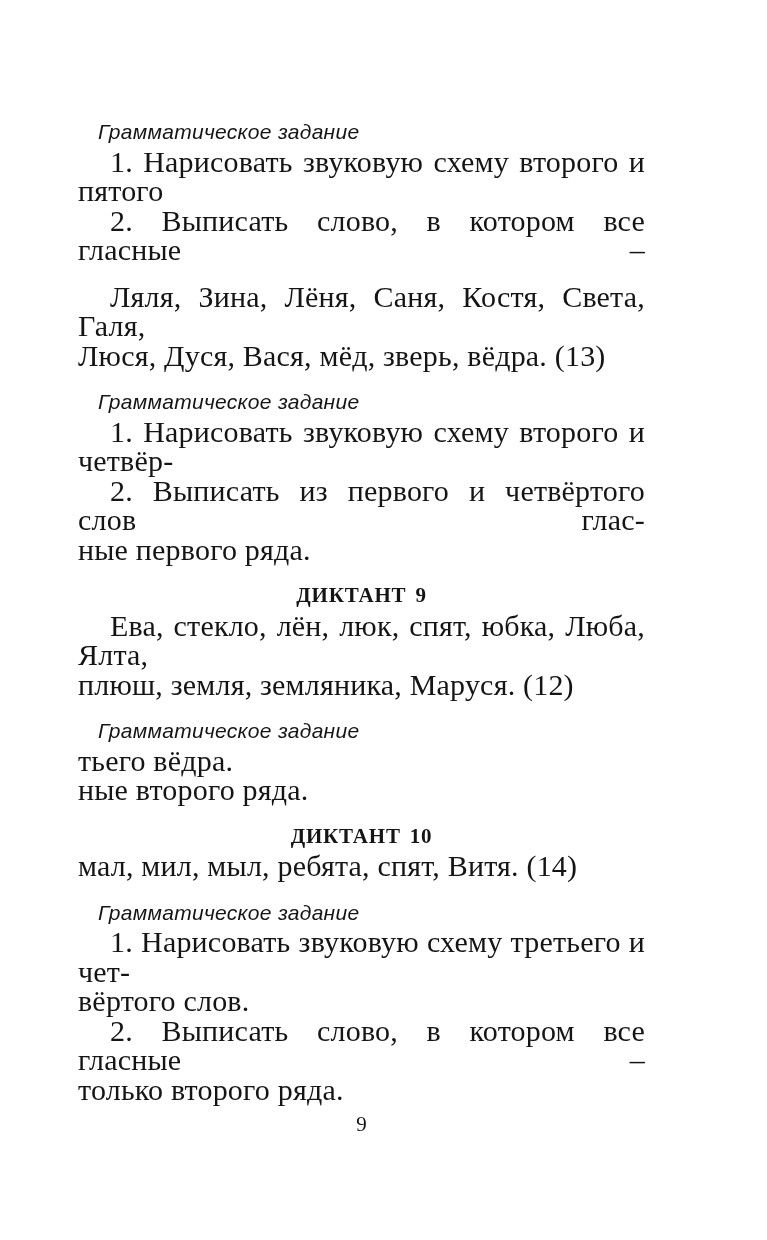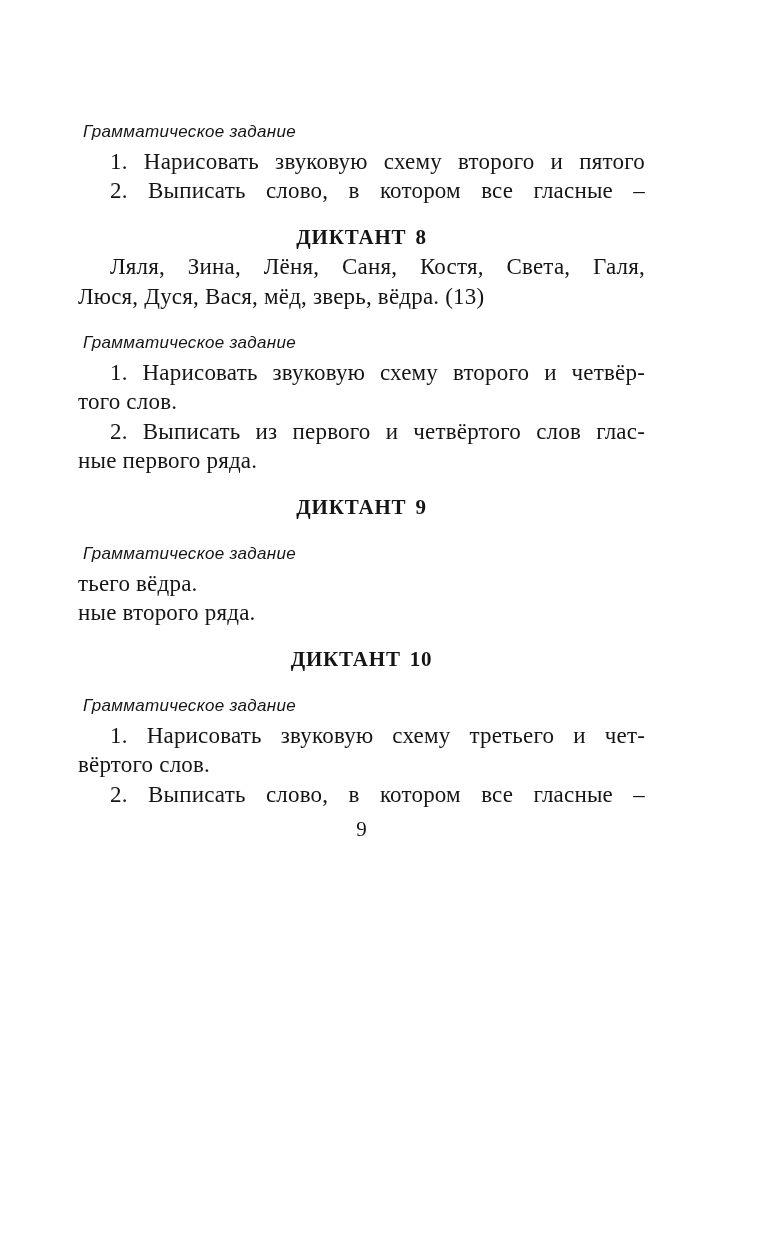--- a/index.html
+++ b/index.html
@@ -19,41 +19,41 @@
     box-sizing: border-box;
     width: 767px;
     height: 1240px;
     padding: 117px 122px 0 78px;
     background: #ffffff;
   }
   .sec + .sec { margin-top: 17px; }
 
   
   .line {
-    font-size: 23px;
+    font-size: 30px;
     line-height: 29.5px;
     white-space: normal;
     text-align: left;
     letter-spacing: 0.2px;
   }
   .line.jst {
     text-align: justify;
     -moz-text-align-last: justify;
     text-align-last: justify;
   }
   .line.ind { text-indent: 32px; }
 
   
   .gram-header {
     font-family: "Liberation Sans", "DejaVu Sans", sans-serif;
     font-style: italic;
-    font-size: 17px;
+    font-size: 21px;
     line-height: 29.5px;
     letter-spacing: 0.3px;
-    margin-left: 5px;
+    margin-left: 20px;
   }
 
   
   .dict-title {
     font-weight: bold;
     font-size: 21px;
     line-height: 29.5px;
     text-align: center;
     letter-spacing: 0.8px;
   }
@@ -71,55 +71,55 @@
 
 <div class="page">
 
   <section class="sec">
     <div class="gram-header">Грамматическое задание</div>
     <div class="line jst ind">1. Нарисовать звуковую схему второго и пятого</div>
     <div class="line jst ind">2. Выписать слово, в котором все гласные –</div>
   </section>
 
   <section class="sec">
-    <div class="dict-title">
-      <span>ДИКТАНТ</span><span class="dict-num">8</span>
-    </div>
     <div class="line jst ind">Ляля, Зина, Лёня, Саня, Костя, Света, Галя,</div>
     <div class="line">Люся, Дуся, Вася, мёд, зверь, вёдра. (13)</div>
   </section>
 
   <section class="sec">
     <div class="gram-header">Грамматическое задание</div>
     <div class="line jst ind">1. Нарисовать звуковую схему второго и четвёр-</div>
-    <div class="line">того слов.</div>
     <div class="line jst ind">2. Выписать из первого и четвёртого слов глас-</div>
     <div class="line">ные первого ряда.</div>
   </section>
 
   <section class="sec">
     <div class="dict-title">
       <span>ДИКТАНТ</span><span class="dict-num">9</span>
     </div>
+    <div class="line jst ind">Ева, стекло, лён, люк, спят, юбка, Люба, Ялта,</div>
+    <div class="line">плюш, земля, земляника, Маруся. (12)</div>
   </section>
 
   <section class="sec">
     <div class="gram-header">Грамматическое задание</div>
     <div class="line">тьего вёдра.</div>
     <div class="line">ные второго ряда.</div>
   </section>
 
   <section class="sec">
     <div class="dict-title">
       <span>ДИКТАНТ</span><span class="dict-num">10</span>
     </div>
+    <div class="line">мал, мил, мыл, ребята, спят, Витя. (14)</div>
   </section>
 
   <section class="sec">
     <div class="gram-header">Грамматическое задание</div>
     <div class="line jst ind">1. Нарисовать звуковую схему третьего и чет-</div>
     <div class="line">вёртого слов.</div>
     <div class="line jst ind">2. Выписать слово, в котором все гласные –</div>
+    <div class="line">только второго ряда.</div>
   </section>
 
   <div class="page-number">9</div>
 
 </div>
 
 </body></html>

